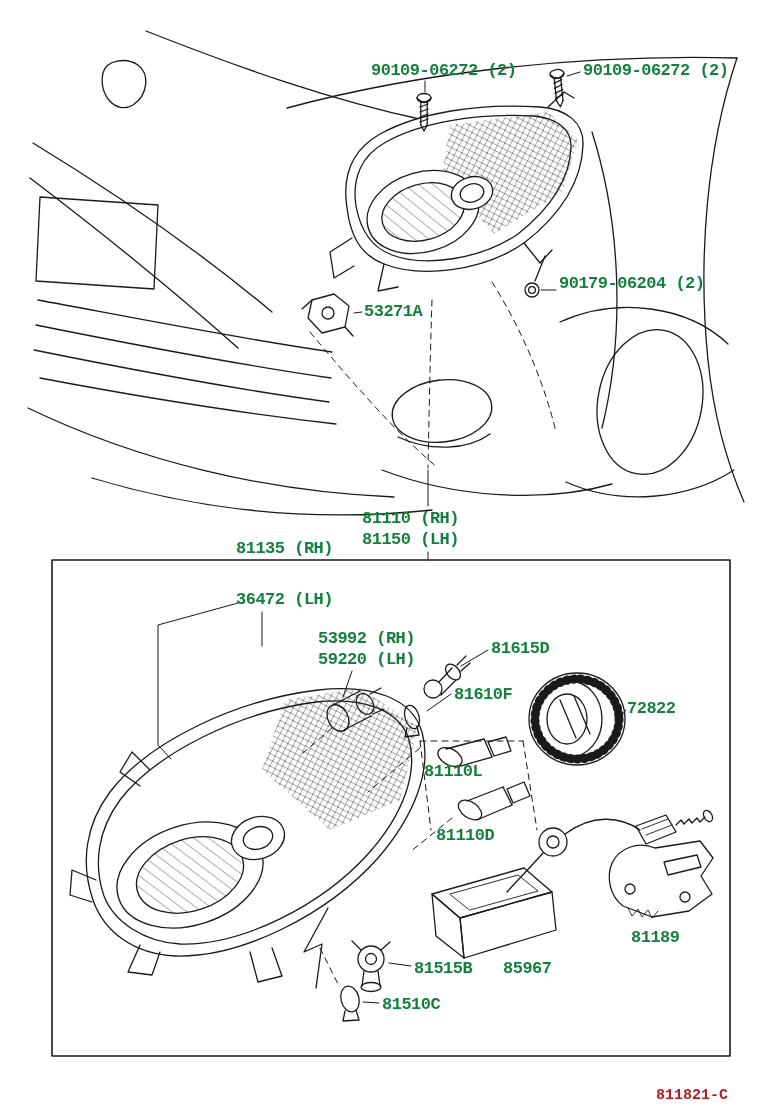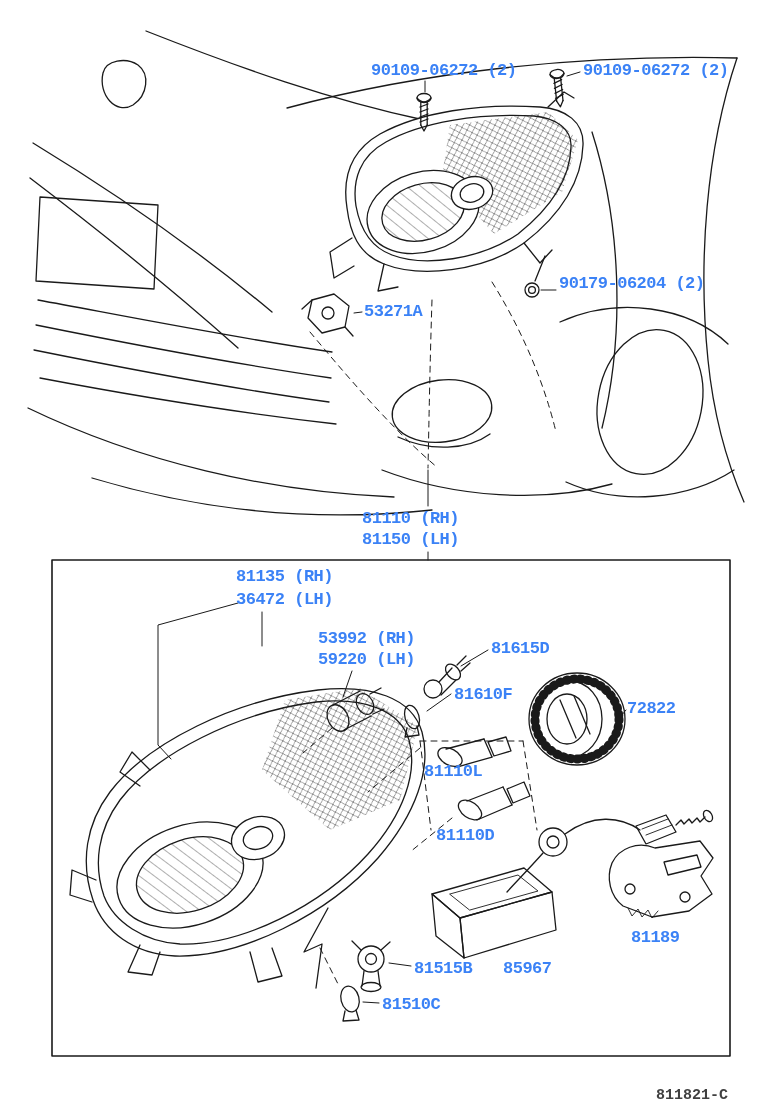--- a/index.html
+++ b/index.html
@@ -11,28 +11,28 @@
   }
   .stage { position:relative; width:760px; height:1112px; background:#fff; overflow:hidden; }
   .stage svg { position:absolute; left:0; top:0; display:block; }
   .lbl {
     position:absolute;
     font-weight:700;
     font-size:17px;
     line-height:19px;
     letter-spacing:-0.5px;
     white-space:nowrap;
-    color:#3b82f6;
+    color:#15803d;
   }
   .doc-num {
     position:absolute;
     font-weight:700;
     font-size:15px;
     letter-spacing:0;
-    color:#404040;
+    color:#b91c1c;
   }
 </style>
 </head>
 <body>
 
 <div class="stage">
 
   <svg width="760" height="1112" viewBox="0 0 760 1112">
     <defs>
       <pattern id="hatch" width="9" height="9" patternUnits="userSpaceOnUse" patternTransform="rotate(-35)">
@@ -243,21 +243,21 @@
   </svg>
 
   <div class="lbl" style="left:371px;top:61px">90109-06272 (2)</div>
   <div class="lbl" style="left:583px;top:61px">90109-06272 (2)</div>
   <div class="lbl" style="left:559px;top:274px">90179-06204 (2)</div>
   <div class="lbl" style="left:364px;top:302px">53271A</div>
 
   <div class="lbl" style="left:362px;top:509px">81110 (RH)</div>
   <div class="lbl" style="left:362px;top:530px">81150 (LH)</div>
 
-  <div class="lbl" style="left:236px;top:567px">81135 (RH)</div>
+  <div class="lbl" style="left:236px;top:539px">81135 (RH)</div>
   <div class="lbl" style="left:236px;top:590px">36472 (LH)</div>
 
   <div class="lbl" style="left:318px;top:629px">53992 (RH)</div>
   <div class="lbl" style="left:318px;top:650px">59220 (LH)</div>
 
   <div class="lbl" style="left:491px;top:639px">81615D</div>
   <div class="lbl" style="left:454px;top:685px">81610F</div>
   <div class="lbl" style="left:627px;top:699px">72822</div>
   <div class="lbl" style="left:424px;top:762px">81110L</div>
   <div class="lbl" style="left:436px;top:826px">81110D</div>

